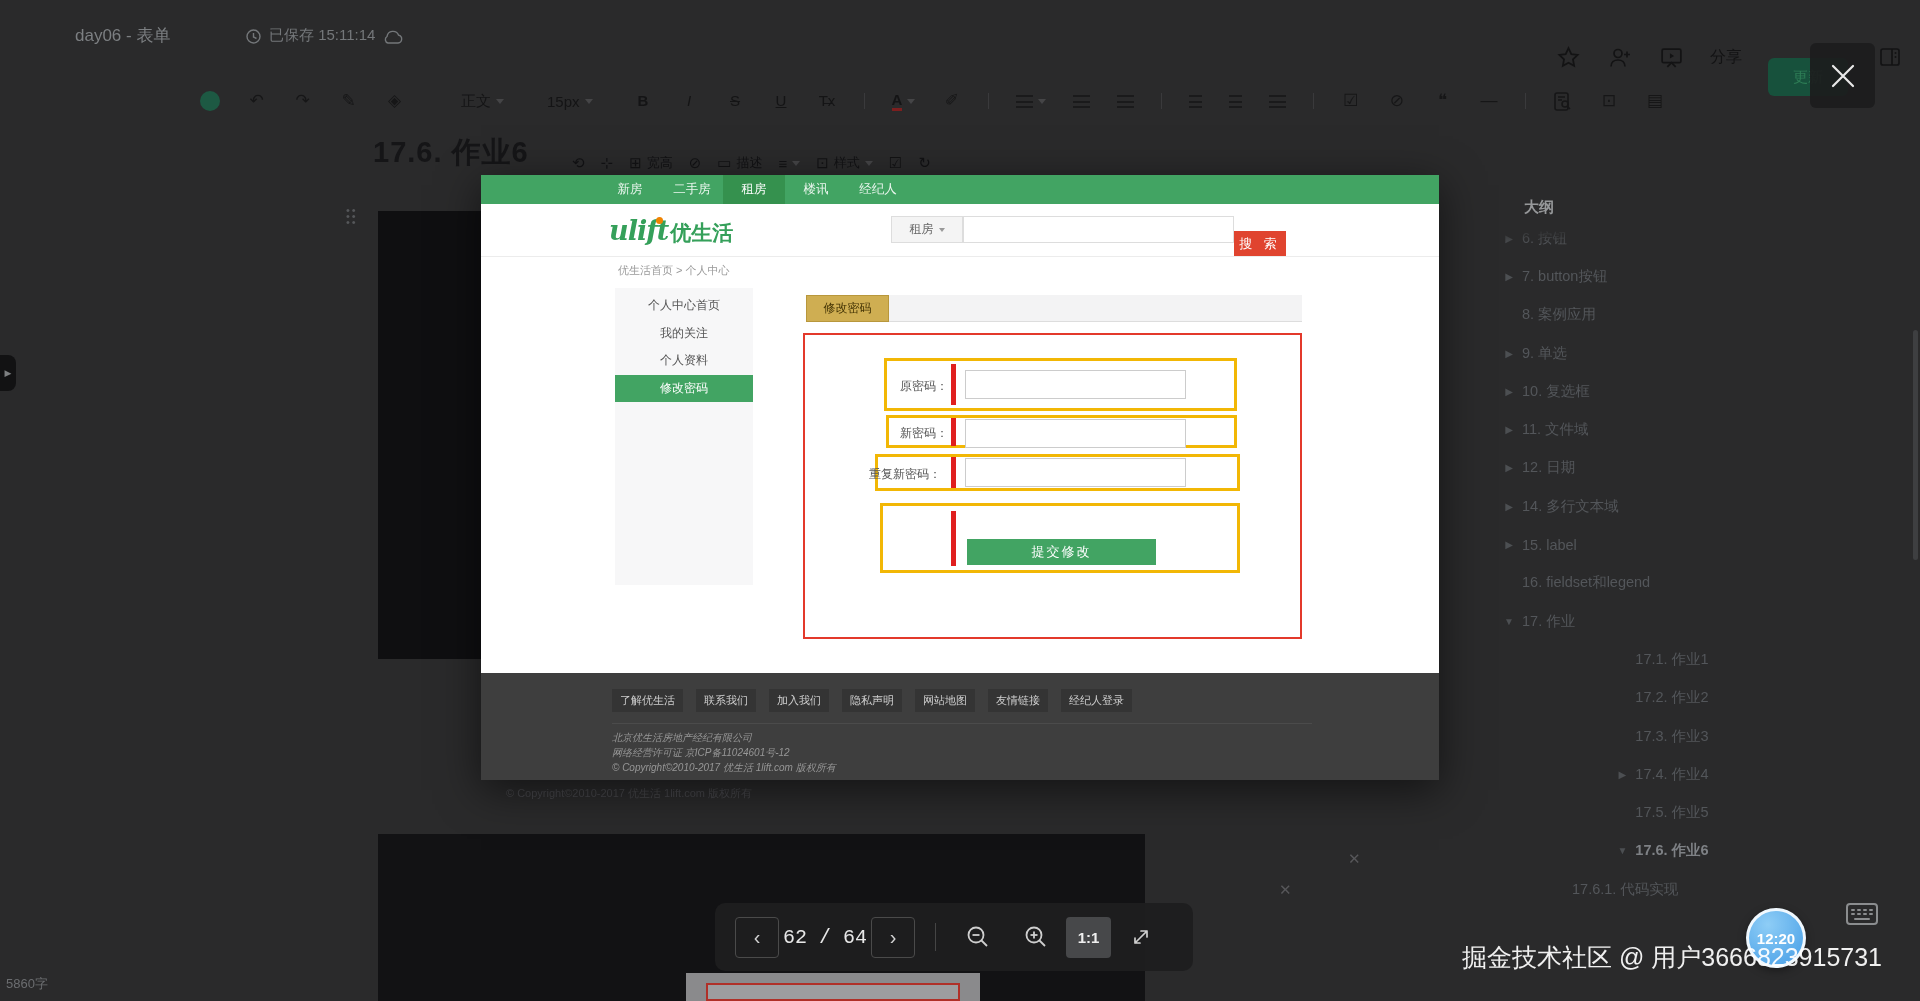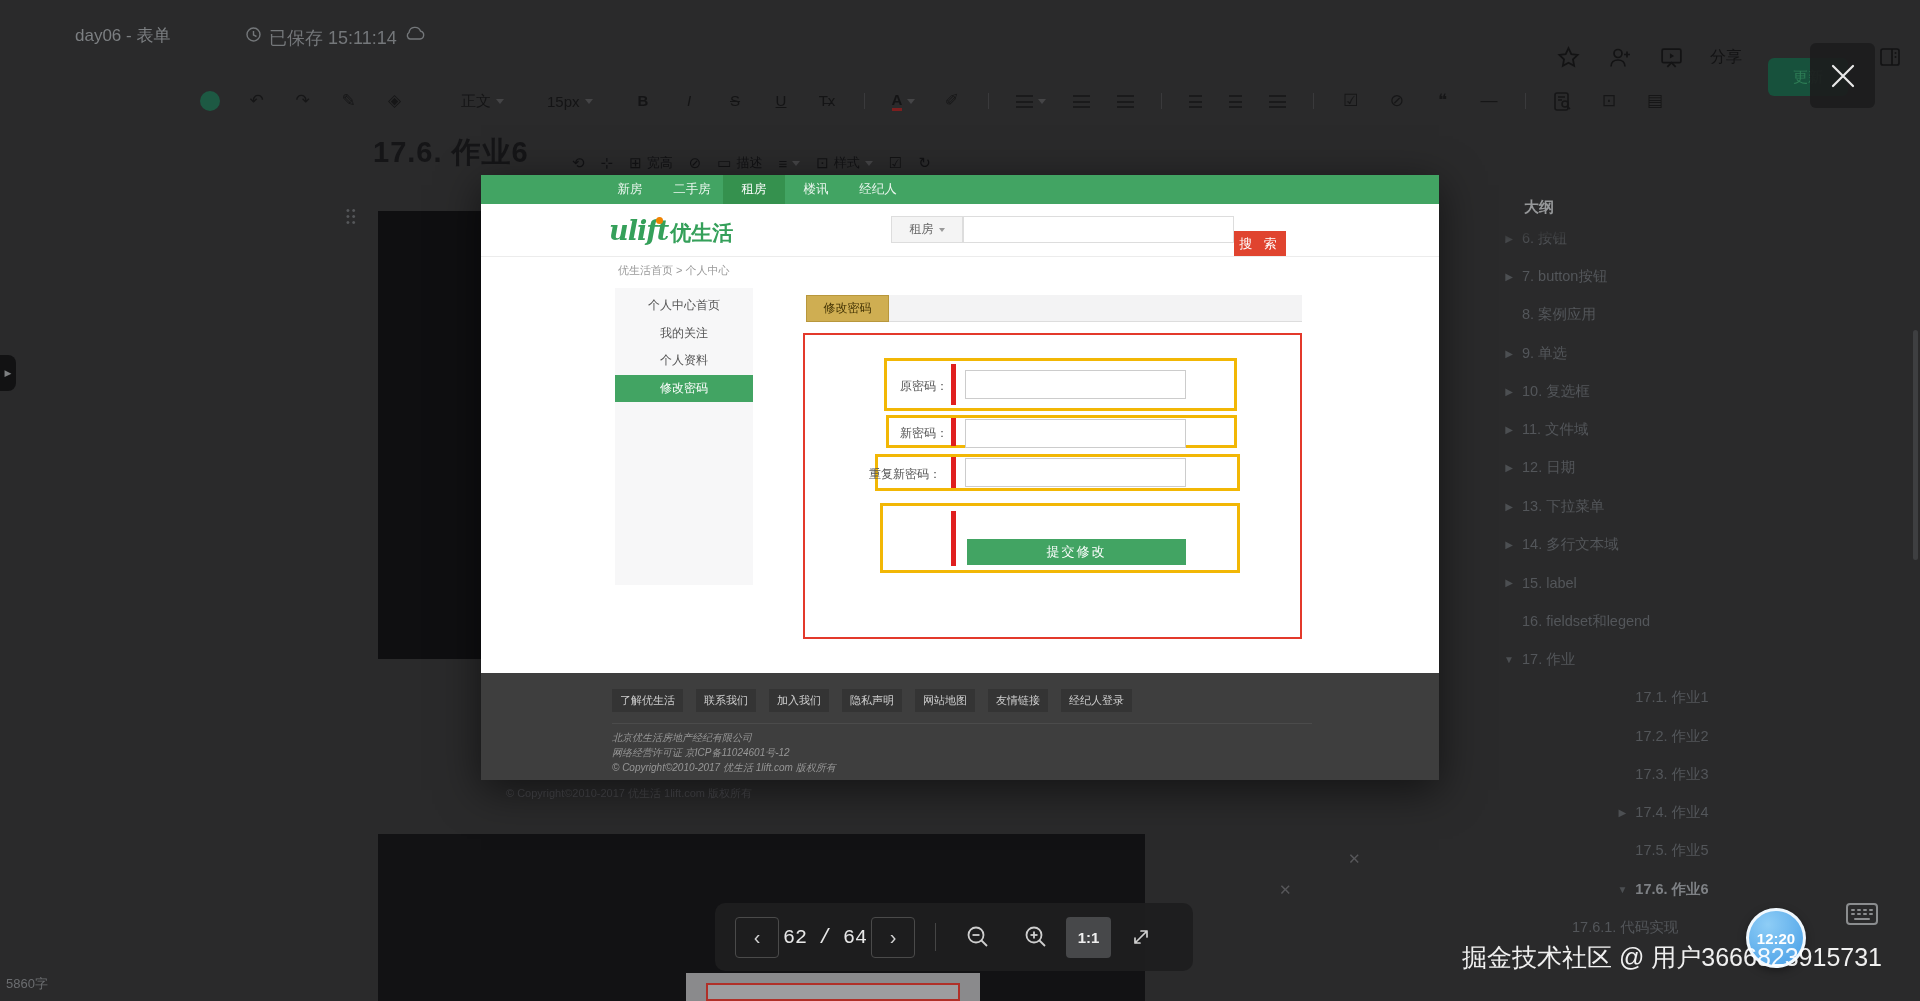--- a/index.html
+++ b/index.html
@@ -2,21 +2,21 @@
 <html><head>
 <meta charset="utf-8">
 <style>
   * { margin:0; padding:0; box-sizing:border-box; }
   html,body { width:1920px; height:1001px; overflow:hidden; }
   body { background:#2a2a2b; font-family:"Liberation Sans","DejaVu Sans",sans-serif; position:relative; }
   .abs { position:absolute; }
 
   
   .topbar-title { left:75px; top:24px; font-size:17px; color:#7c7f82; font-weight:500; }
-  .save-wrap { left:245px; top:26px; display:flex; align-items:flex-start; gap:7px; color:#74777a; font-size:18px; }
+  .save-wrap { left:245px; top:26px; display:flex; align-items:flex-end; gap:7px; color:#74777a; font-size:15px; }
   .tb-actions { right:18px; top:18px; display:flex; align-items:center; gap:26px; }
   .tb-actions svg { display:block; }
   .share-lbl { font-size:16px; color:#131314; }
   .update-btn { width:80px; height:38px; background:#17513c; border-radius:6px; color:#2e7d56; font-size:15px; display:flex; align-items:center; justify-content:center;margin-top:40px; }
   .panel-toggle { margin-left:4px; }
 
   .fmt-toolbar { left:200px; top:86px; height:30px; display:flex; align-items:center; gap:27px; color:#161617; font-size:17px; }
   .fmt-toolbar .ic { width:19px; text-align:center; line-height:30px; }
   .fmt-toolbar .sep { width:1px; height:16px; background:#3a3a3c; }
   .avatar-dot { width:20px; height:20px; border-radius:50%; background:#1d5943; }
@@ -84,21 +84,21 @@
   .yr1 { left:403px; top:183px; width:353px; height:53px; }
   .yr2 { left:405px; top:240px; width:351px; height:33px; }
   .yr3 { left:394px; top:279px; width:365px; height:37px; }
   .yr4 { left:399px; top:328px; width:360px; height:70px; }
   .f-label { position:absolute; width:80px; text-align:right; font-size:12px; color:#555; }
   .fl1 { left:387px; top:203px; } .fl2 { left:387px; top:250px; } .fl3 { left:380px; top:291px; }
   .red-bar { position:absolute; left:470px; width:5px; background:#e01f1f; }
   .rb1 { top:189px; height:41px; } .rb2 { top:243px; height:28px; } .rb3 { top:282px; height:31px; } .rb4 { top:336px; height:55px; }
   .f-input { position:absolute; left:484px; width:221px; height:29px; background:#fff; border:1px solid #ccc; }
   .fi1 { top:195px; } .fi2 { top:244px; } .fi3 { top:283px; }
-  .submit-btn { position:absolute; left:486px; top:364px; width:219px; height:26px; background:#42a463; color:#fff; font-size:13px; display:flex; align-items:center; justify-content:center; letter-spacing:2px; }
+  .submit-btn { position:absolute; left:486px; top:364px; width:189px; height:26px; background:#42a463; color:#fff; font-size:13px; display:flex; align-items:center; justify-content:center; letter-spacing:2px; }
   .pv-footer { position:absolute; left:0; top:498px; width:958px; height:107px; background:#3e3e3e; }
   .ft-links { position:absolute; left:131px; top:16px; display:flex; gap:13px; }
   .ft-link { background:#343434; color:#cfcfcf; font-size:11px; padding:4px 8px; }
   .ft-divider { position:absolute; left:131px; top:50px; width:700px; border-top:1px solid #4b4b4b; }
   .ft-lines { position:absolute; left:131px; top:57px; }
   .ft-line { font-size:10px; color:#969696; line-height:15px;font-style:italic; }
 
   
   .close-btn { left:1810px; top:43px; width:65px; height:65px; background:rgba(28,28,29,.92); border-radius:6px; z-index:9; display:flex; align-items:center; justify-content:center; }
   .close-btn svg { display:block; }
@@ -275,24 +275,20 @@
     <div class="o-item lv1">
       <span class="ar right"></span>
       <span>11. 文件域</span>
     </div>
 
     <div class="o-item lv1">
       <span class="ar right"></span>
       <span>12. 日期</span>
     </div>
 
-    <div class="o-item lv1">
-      <span class="ar right"></span>
-      <span>13. 下拉菜单</span>
-    </div>
 
     <div class="o-item lv1">
       <span class="ar right"></span>
       <span>14. 多行文本域</span>
     </div>
 
     <div class="o-item lv1">
       <span class="ar right"></span>
       <span>15. label</span>
     </div>

